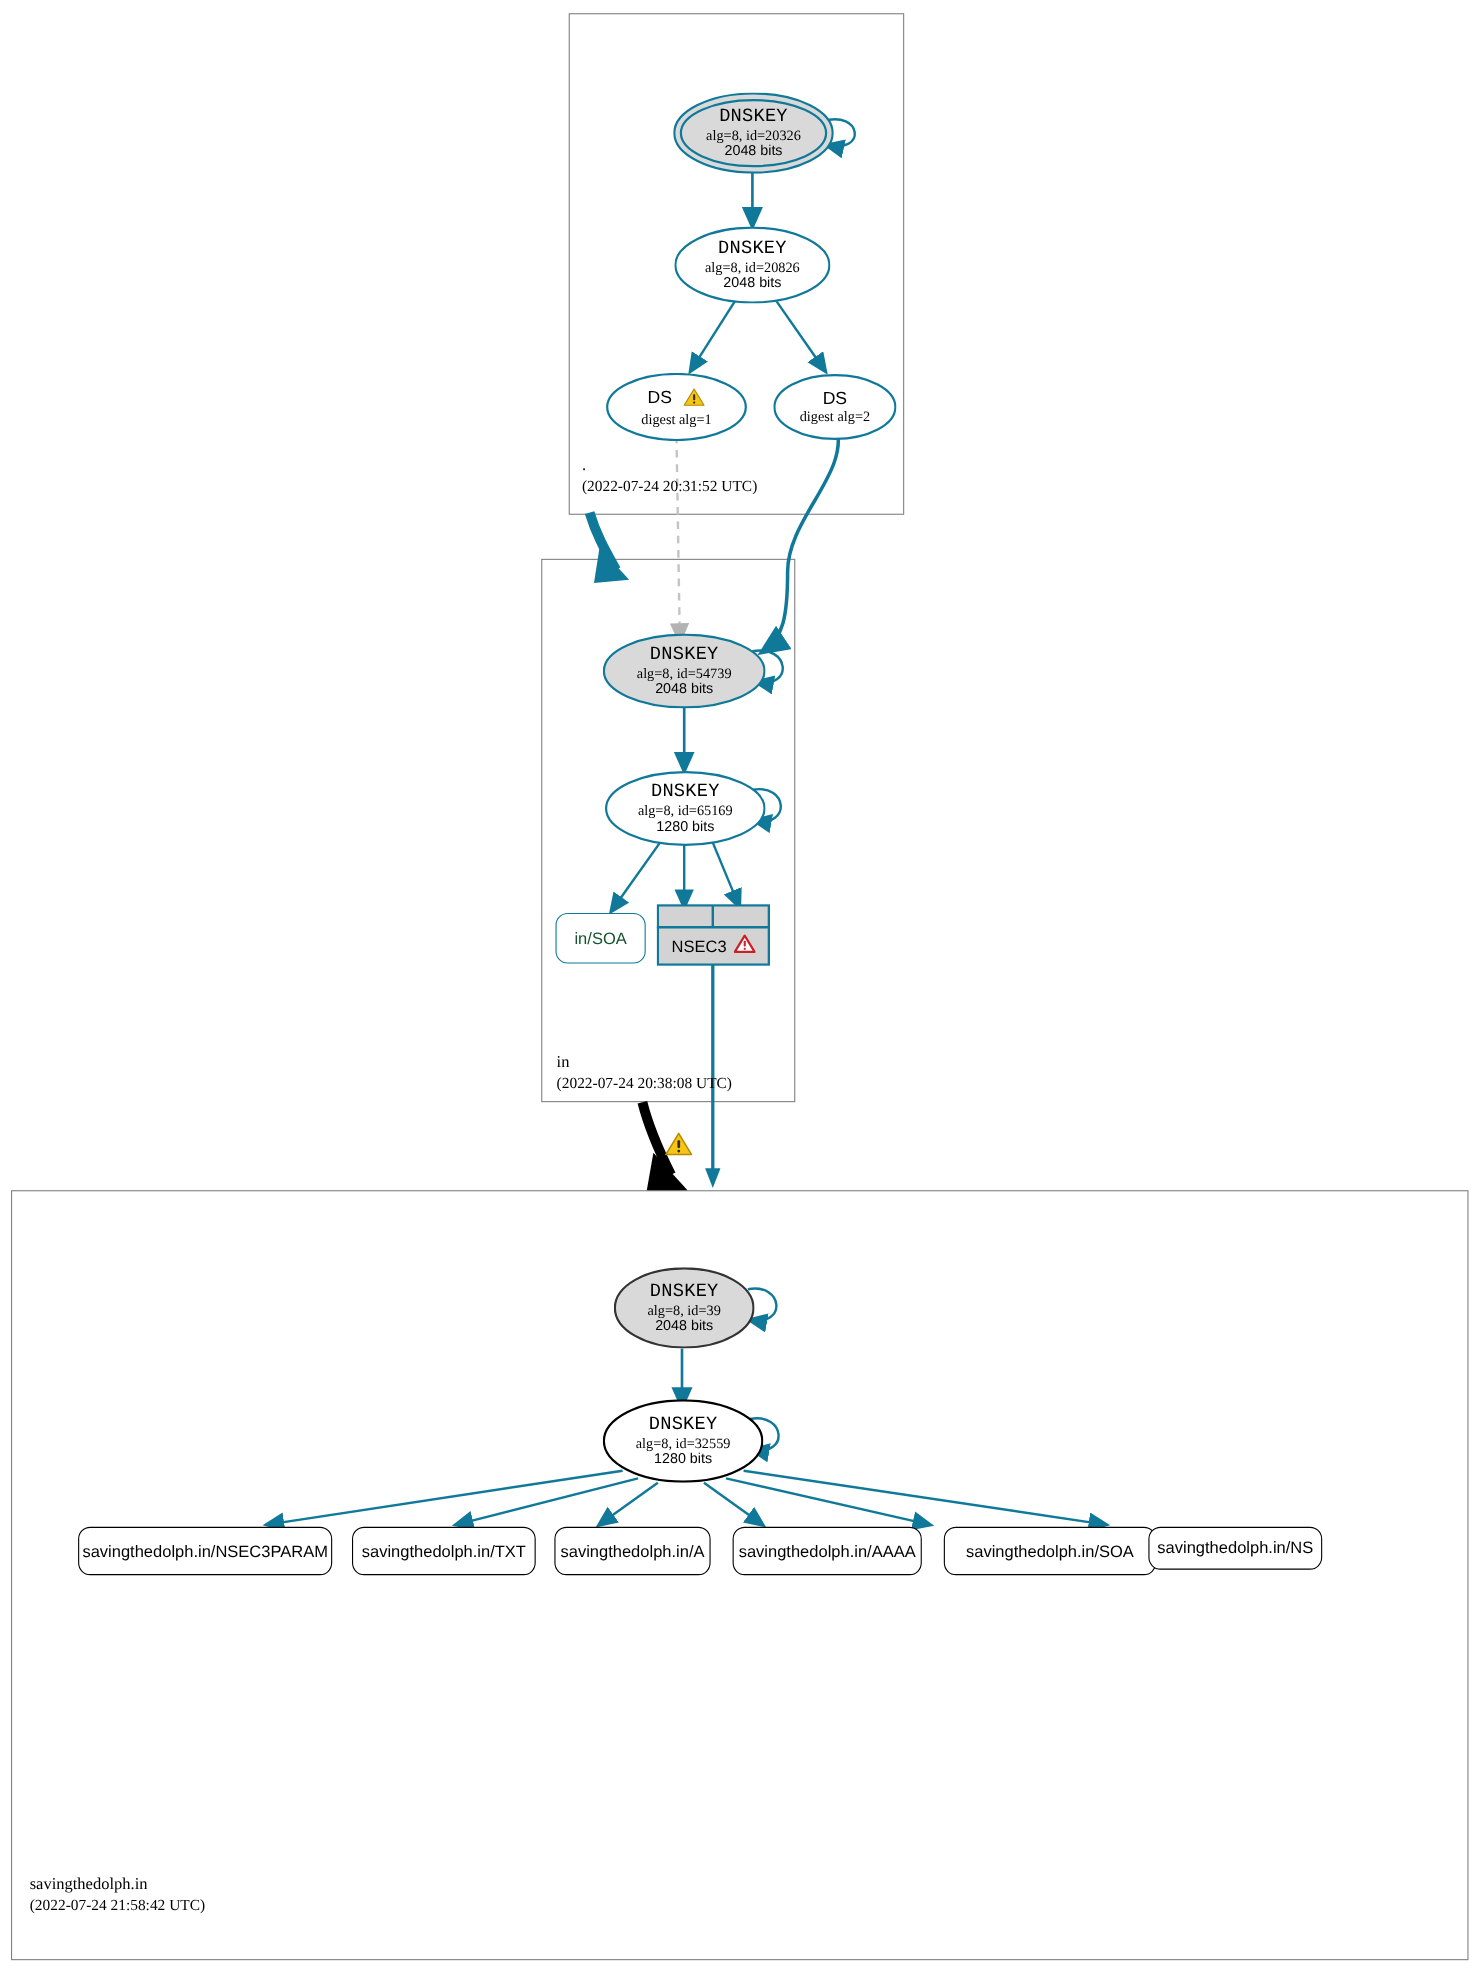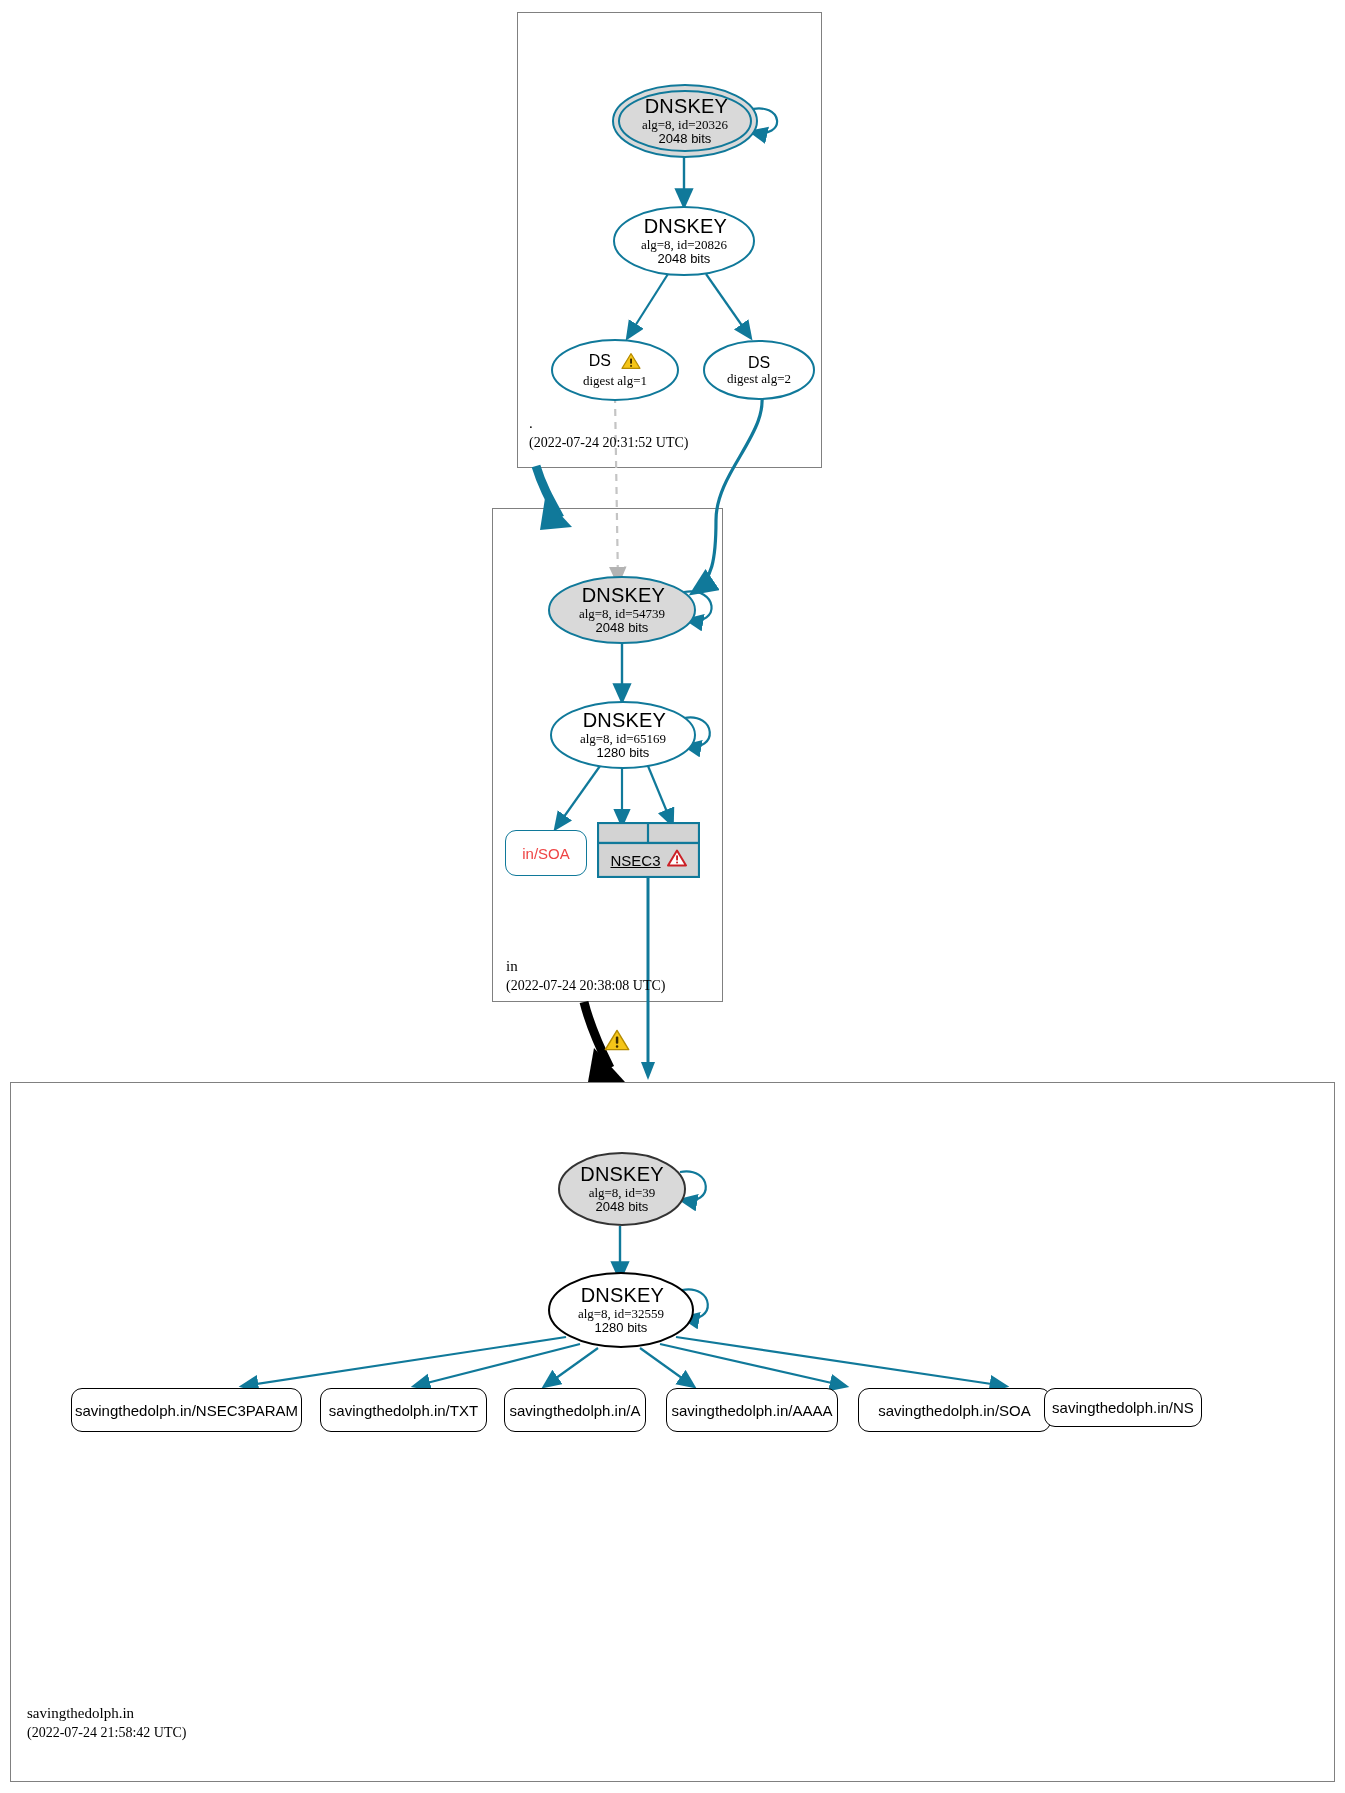--- a/index.html
+++ b/index.html
@@ -6,28 +6,28 @@
   body{width:1345px;height:1793px;position:relative;
        font-family:"Liberation Sans", sans-serif;color:#000;}
   .canvas{position:absolute;left:0;top:0;width:1345px;height:1793px;}
   svg.layer{position:absolute;left:0;top:0;width:1345px;height:1793px;overflow:visible;}
   .zonebox{position:absolute;border:1px solid #808080;background:transparent;box-sizing:border-box;}
   .zonelabel{position:absolute;font-family:"Liberation Serif", serif;color:#000;white-space:nowrap;}
   .zonelabel .zname{font-size:15px;display:block;line-height:19px;}
   .zonelabel .ztime{font-size:14px;display:block;line-height:19px;}
   .ellipse-wrap{position:absolute;display:flex;align-items:center;justify-content:center;}
   .ell-text{position:relative;text-align:center;line-height:1.08;z-index:3;pointer-events:none;}
-  .ell-t1{font-family:Liberation Sans, sans-serif;font-size:20px;letter-spacing:.2px;text-align:right;}
+  .ell-t1{font-family:Liberation Mono, monospace;font-size:17px;letter-spacing:.2px;}
   .ell-t2{font-family:"Liberation Serif", serif;font-size:13px;}
   .ell-t3{font-family:Liberation Sans, sans-serif;font-size:13px;}
   .ds-t1{font-family:Liberation Sans, sans-serif;font-size:16px;}
   .ds-t2{font-family:"Liberation Serif", serif;font-size:13px;}
   .rrbox{position:absolute;box-sizing:border-box;border:1.6px solid #10799a;border-radius:11px;
          background:#fff;display:flex;align-items:center;justify-content:center;
-         font-family:"Liberation Sans", sans-serif;font-size:15px;color:#ef4444;}
+         font-family:"Liberation Sans", sans-serif;font-size:15px;color:#14532d;}
   .leafbox{position:absolute;box-sizing:border-box;border:1.6px solid #000;border-radius:11px;
            background:#fff;display:flex;align-items:center;justify-content:center;
            font-family:"Liberation Sans", sans-serif;font-size:15px;color:#000;white-space:nowrap;margin-left:46px;}
   .nsec3-stack{position:absolute;}
   .warn-ico{position:absolute;}
   .row-ico{display:inline-block;vertical-align:-4px;margin-left:6px;}
 </style>
 </head>
 <body>
 
@@ -180,21 +180,21 @@
 
   <div class="rrbox" style="left:505px;top:830px;width:82px;height:46px;">in/SOA</div>
 
   <div class="nsec3-stack" style="left:597px;top:822px;width:103px;height:56px;">
     <svg width="103" height="56" style="position:absolute;left:0;top:0;">
       <rect x="1" y="1" width="101" height="20" fill="#d3d3d3" stroke="#10799a" stroke-width="2.2"></rect>
       <line x1="51" y1="1" x2="51" y2="21" stroke="#10799a" stroke-width="2.2"></line>
       <rect x="1" y="21" width="101" height="34" fill="#d3d3d3" stroke="#10799a" stroke-width="2.2"></rect>
     </svg>
     <div style="position:absolute;left:0;top:24px;width:103px;height:28px;
-                display:flex;align-items:center;justify-content:center;text-decoration:underline;">
+                display:flex;align-items:center;justify-content:center;">
       <span style="font-family:'Liberation Sans',sans-serif;font-size:15px;">NSEC3</span>
       <span class="row-ico">
         <svg width="20" height="18" viewBox="0 0 20 18">
           <path d="M10 1.6 L19 16.4 L1 16.4 Z" fill="#ffffff" stroke="#cc2026" stroke-width="2" stroke-linejoin="round"></path>
           <rect x="9.1" y="6.2" width="1.9" height="5.2" rx="0.7" fill="#cc2026"></rect>
           <rect x="9.1" y="12.6" width="1.9" height="1.9" rx="0.8" fill="#cc2026"></rect>
         </svg>
       </span>
     </div>
   </div>

